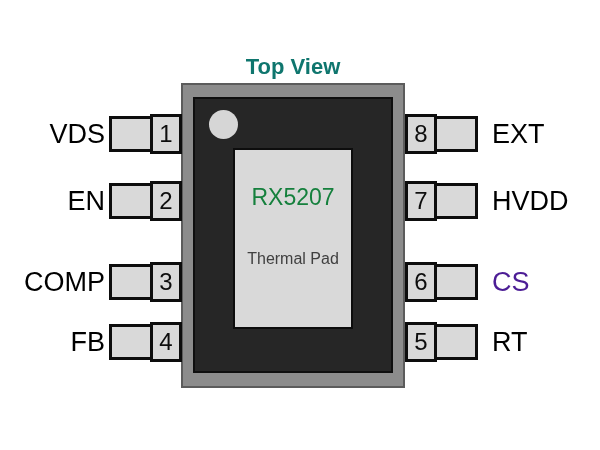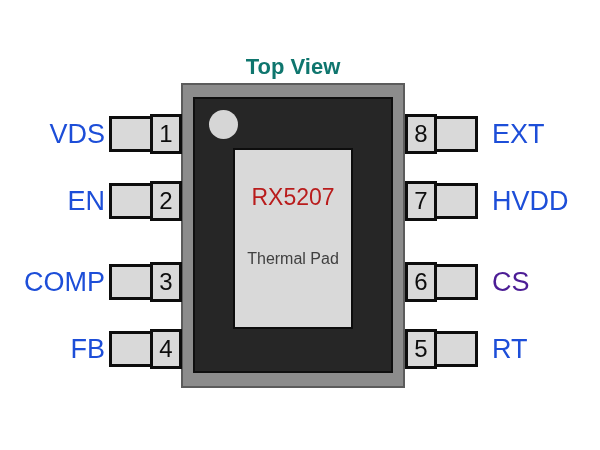--- a/index.html
+++ b/index.html
@@ -48,42 +48,42 @@
     left: 38px; top: 49px;
     width: 120px; height: 181px;
     background: #d9d9d9;
     border: 2px solid #0d0d0d;
     box-sizing: border-box;
   }
   .chip-name {
     position: absolute;
     left: 0; top: 33px; width: 100%;
     text-align: center;
-    font-size: 23px; color: #b91c1c;
+    font-size: 23px; color: #15803d;
     line-height: 28px;
   }
   .thermal-pad-label {
     position: absolute;
     left: 0; top: 99px; width: 100%;
     text-align: center;
     font-size: 16px; color: #404040;
     line-height: 19px;
   }
 
   .pin-row {
     position: absolute;
     height: 40px;
     display: flex;
     align-items: center;
   }
   .pin-row.left  { right: 418px; }  
   .pin-row.right { left: 405px; }
 
   .pin-label {
-    font-size: 27px; color: #1d4ed8;
+    font-size: 27px; color: #000000;
     line-height: 40px; white-space: nowrap;
   }
   .pin-row.left  .pin-label { margin-right: 4px; }
   .pin-row.right .pin-label { margin-left: 14px; }
   .pin-label.dim { color: #4c1d95; } 
 
   .pad-box {
     width: 44px; height: 36px;
     background: #d9d9d9;
     border: 3px solid #0d0d0d;
@@ -99,21 +99,21 @@
     display: flex; align-items: center; justify-content: center;
     font-size: 24px; color: #0d0d0d;
   }
   .pin-row.left  .num-box { margin-left: -3px; }
   .pin-row.right .pad-box { margin-left: -3px; }
 
   
   .row-1 { top: 114px; }
   .row-2 { top: 181px; }
   .row-3 { top: 262px; }
-  .row-4 { top: 329px; justify-content: center; }
+  .row-4 { top: 322px; justify-content: center; }
 </style>
 </head>
 <body>
 
 <div class="stage">
 
   <div class="diagram-title">Top View</div>
 
   <div class="chip-outer">
     <div class="chip-inner">

